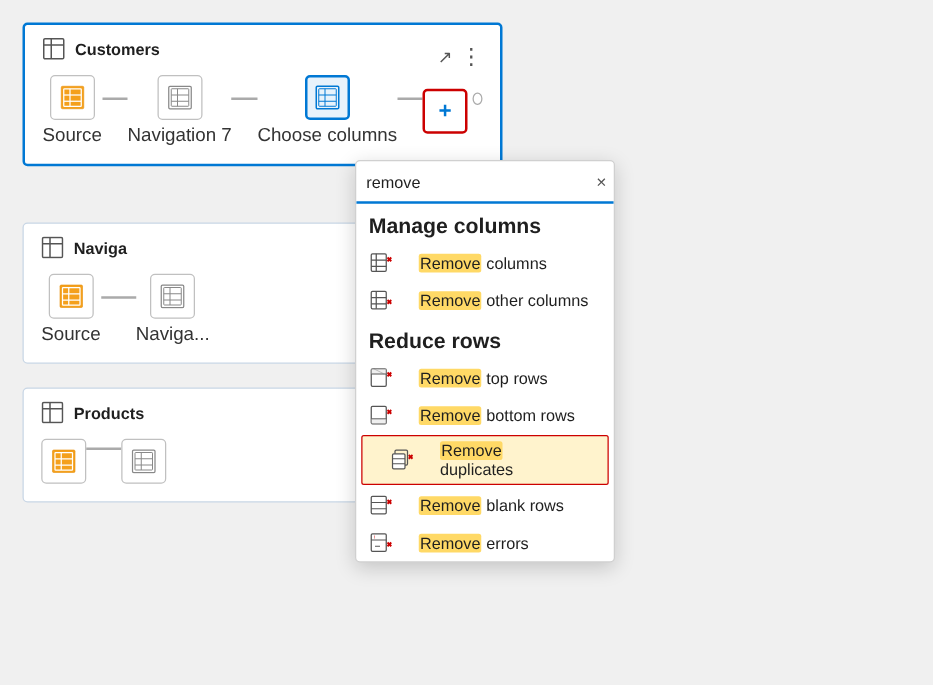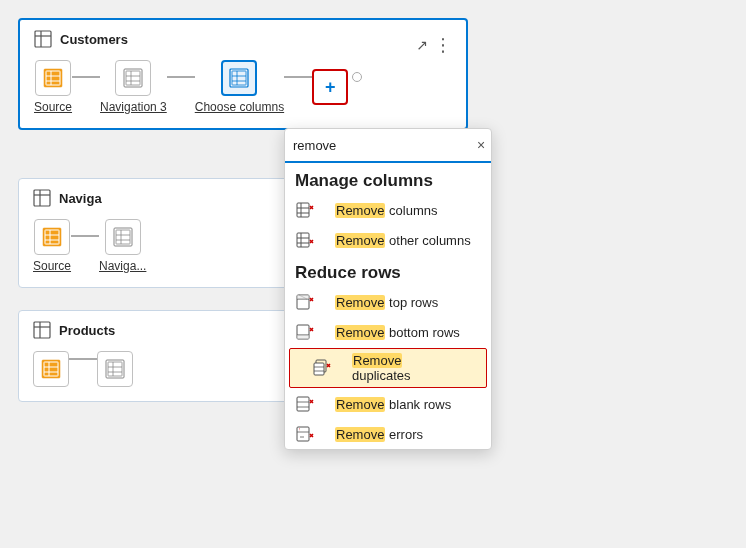--- a/index.html
+++ b/index.html
@@ -26,21 +26,21 @@
       background: white;
       border: 1.5px solid #c8d6e5;
       border-radius: 4px;
       padding: 10px 14px 14px 14px;
       min-width: 260px;
     }
 
     .query-card.customers {
       top: 18px;
       left: 18px;
-      width: 450px;
+      width: 384px;
       border: 2px solid #0078d4;
     }
 
     .query-card.orders {
       top: 178px;
       left: 18px;
       width: 270px;
     }
 
     .query-card.products {
@@ -130,24 +130,23 @@
     }
 
     .step-connector {
       width: 28px;
       height: 2px;
       background: #aaa;
       margin-bottom: 20px;
     }
 
     .step-label {
-      font-size: 12px;
+      font-size: 15px;
       color: #333;
       white-space: nowrap;
-      text-decoration: underline;
     }
 
     .step-dot {
       width: 10px;
       height: 10px;
       border-radius: 50%;
       border: 1.5px solid #aaa;
       background: white;
       margin-bottom: 20px;
       margin-left: 4px;
@@ -272,21 +271,21 @@
       <div class="step-item">
         <div class="step-node">
           <svg width="20" height="20" viewBox="0 0 20 20">
             <rect x="1" y="1" width="18" height="18" rx="1" fill="none" stroke="#888" stroke-width="1"></rect>
             <rect x="3" y="3" width="14" height="14" rx="0.5" fill="none" stroke="#888" stroke-width="0.8"></rect>
             <line x1="3" y1="8" x2="17" y2="8" stroke="#888" stroke-width="0.8"></line>
             <line x1="3" y1="13" x2="17" y2="13" stroke="#888" stroke-width="0.8"></line>
             <line x1="8" y1="3" x2="8" y2="17" stroke="#888" stroke-width="0.8"></line>
           </svg>
         </div>
-        <span class="step-label">Navigation 3</span>
+        <span class="step-label">Navigation 7</span>
       </div>
       <div class="step-connector"></div>
 
       <div class="step-item">
         <div class="step-node blue-selected">
           <svg width="20" height="20" viewBox="0 0 20 20">
             <rect x="1" y="1" width="18" height="18" rx="1" fill="#e8f2fb" stroke="#0078d4" stroke-width="1.2"></rect>
             <rect x="3" y="3" width="14" height="14" rx="0.5" fill="none" stroke="#0078d4" stroke-width="0.8"></rect>
             <line x1="3" y1="8" x2="17" y2="8" stroke="#0078d4" stroke-width="0.8"></line>
             <line x1="3" y1="13" x2="17" y2="13" stroke="#0078d4" stroke-width="0.8"></line>

